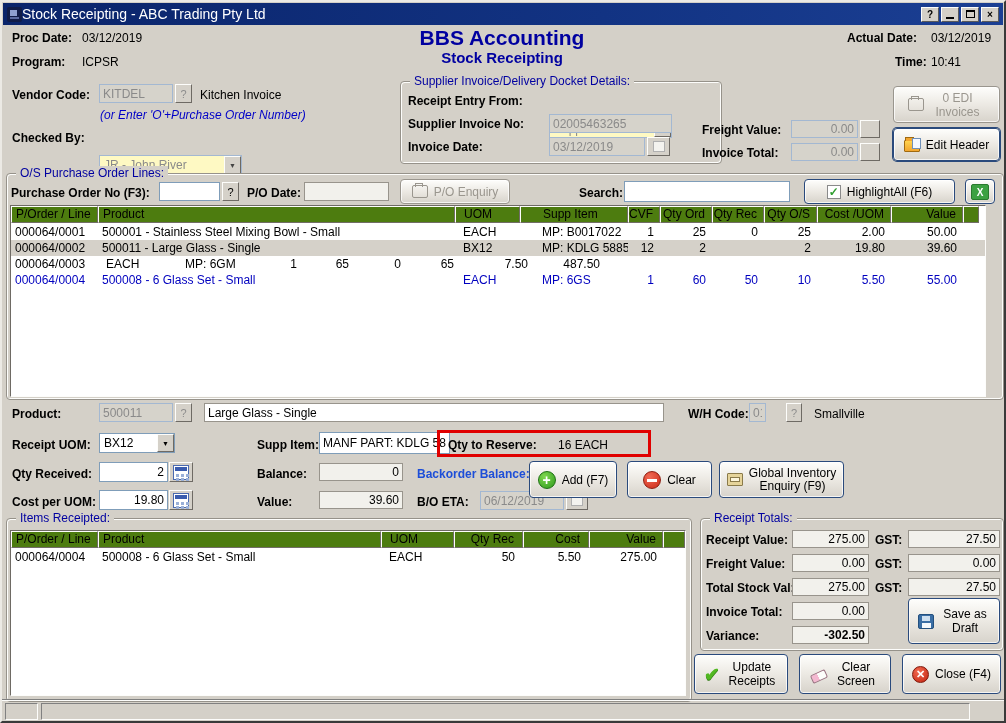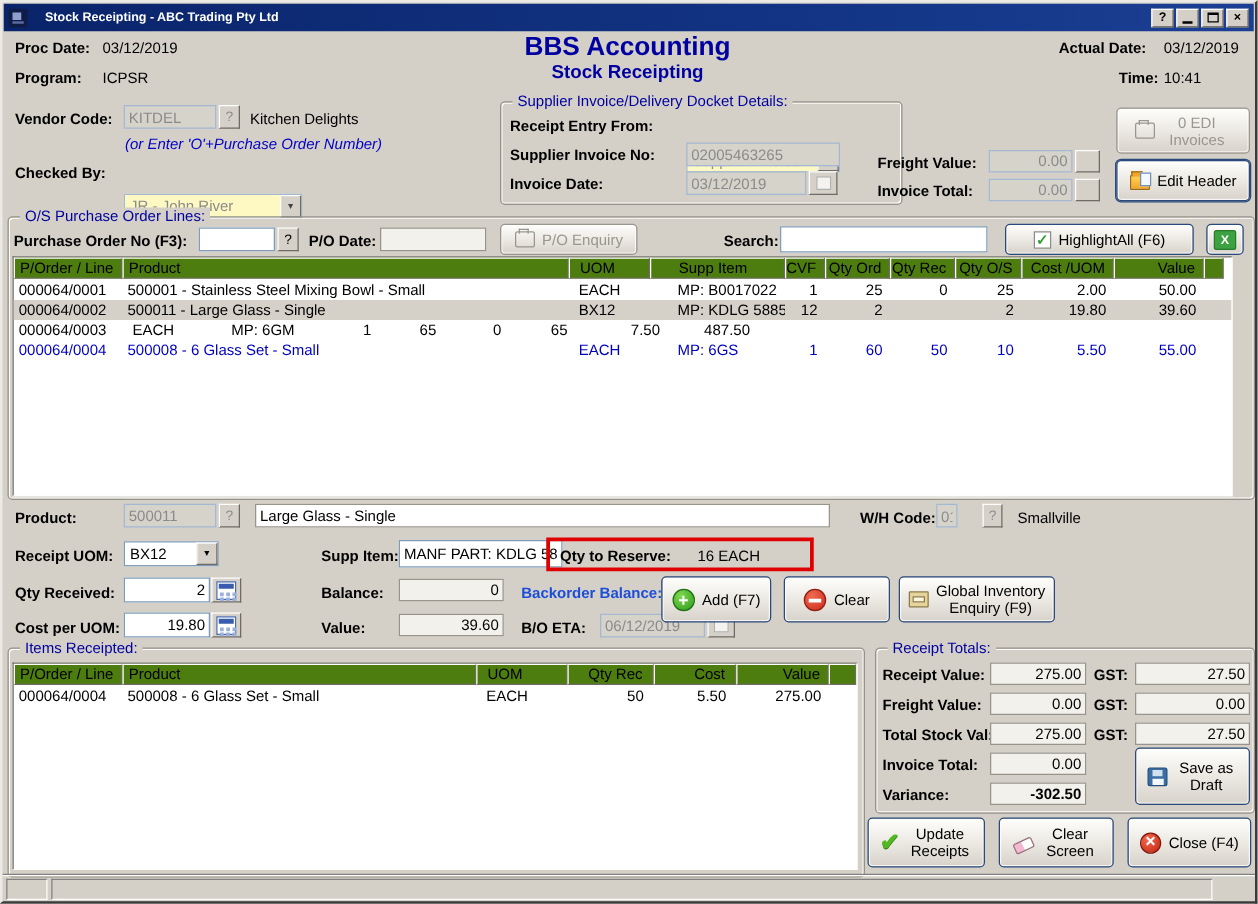--- a/index.html
+++ b/index.html
@@ -6,21 +6,21 @@
   body { background:#808080; font-family:"Liberation Sans", sans-serif; font-size:12px; color:#000; }
   #win { position:relative; width:1006px; height:723px; background:#d4d0c8;
          border:2px solid; border-color:#eceae5 #3a3a3a #3a3a3a #eceae5; overflow:hidden; }
   .abs { position:absolute; }
   .lbl { position:absolute; font-weight:bold; white-space:nowrap; }
   .txt { position:absolute; white-space:nowrap; }
   .blue { color:#0000a0; }
   
   #titlebar { position:absolute; left:1px; top:1px; right:1px; height:22px;
               background:linear-gradient(90deg,#0a246a,#123383 60%,#1b3f93); display:flex; align-items:center; }
-  #titlebar .title { color:#fff; font-weight:bold; font-size:10px; margin-left:14px; }
+  #titlebar .title { color:#fff; font-weight:normal; font-size:14px; margin-left:0; }
   .appicon { width:15px; height:15px; margin-left:4px; background:#101c48; border-radius:2px; position:relative; }
   .appicon:before { content:""; position:absolute; left:3px; top:3px; width:7px; height:6px; background:#8ea0d0; }
   .appicon:after  { content:""; position:absolute; left:3px; top:10px; width:9px; height:2px; background:#5a6aa0; }
   .winbtn { width:18px; height:15px; margin-left:2px; background:#d4d0c8; border:1px solid;
             border-color:#fdfdfb #5a5a5a #5a5a5a #fdfdfb; font-size:10px; font-weight:bold;
             display:flex; align-items:center; justify-content:center; color:#000; }
   .glyph-min { width:8px; height:2px; background:#000; margin-top:7px; }
   .glyph-max { width:9px; height:8px; border:1px solid #000; border-top:2px solid #000; }
   
   .fld { position:absolute; font-family:inherit; font-size:12px; background:#fff;
@@ -136,21 +136,21 @@
   <div class="abs blue" style="left:330px;top:24px;width:340px;text-align:center;font-size:21px;font-weight:bold">BBS Accounting</div>
   <div class="abs blue" style="left:330px;top:47px;width:340px;text-align:center;font-size:15px;font-weight:bold">Stock Receipting</div>
   <span class="lbl" style="left:845px;top:29px">Actual Date:</span>
   <span class="txt" style="left:929px;top:29px">03/12/2019</span>
   <span class="lbl" style="left:893px;top:53px">Time:</span>
   <span class="txt" style="left:929px;top:53px">10:41</span>
 
   <span class="lbl" style="left:10px;top:86px">Vendor Code:</span>
   <input class="fld dis" style="left: 97px; top: 82px; width: 74px; height: 19px;" value="KITDEL">
   <span class="qbtn dim" style="left:173px;top:82px;width:17px;height:19px">?</span>
-  <span class="txt" style="left:198px;top:86px">Kitchen Delights</span>
+  <span class="txt" style="left:198px;top:86px">Kitchen Invoice</span>
   <span class="hint" style="left:98px;top:106px">(or Enter 'O'+Purchase Order Number)</span>
   <span class="lbl" style="left:10px;top:129px">Checked By:</span>
   <div class="drop" style="left:97px;top:125px;width:143px;height:20px">
     <span class="dtext">JR - John River</span>
     <span class="arrowbox">▼</span>
   </div>
 
   <div class="grp" style="left:398px;top:79px;width:322px;height:83px">
     <span class="legend">Supplier Invoice/Delivery Docket Details:</span>
   </div>

